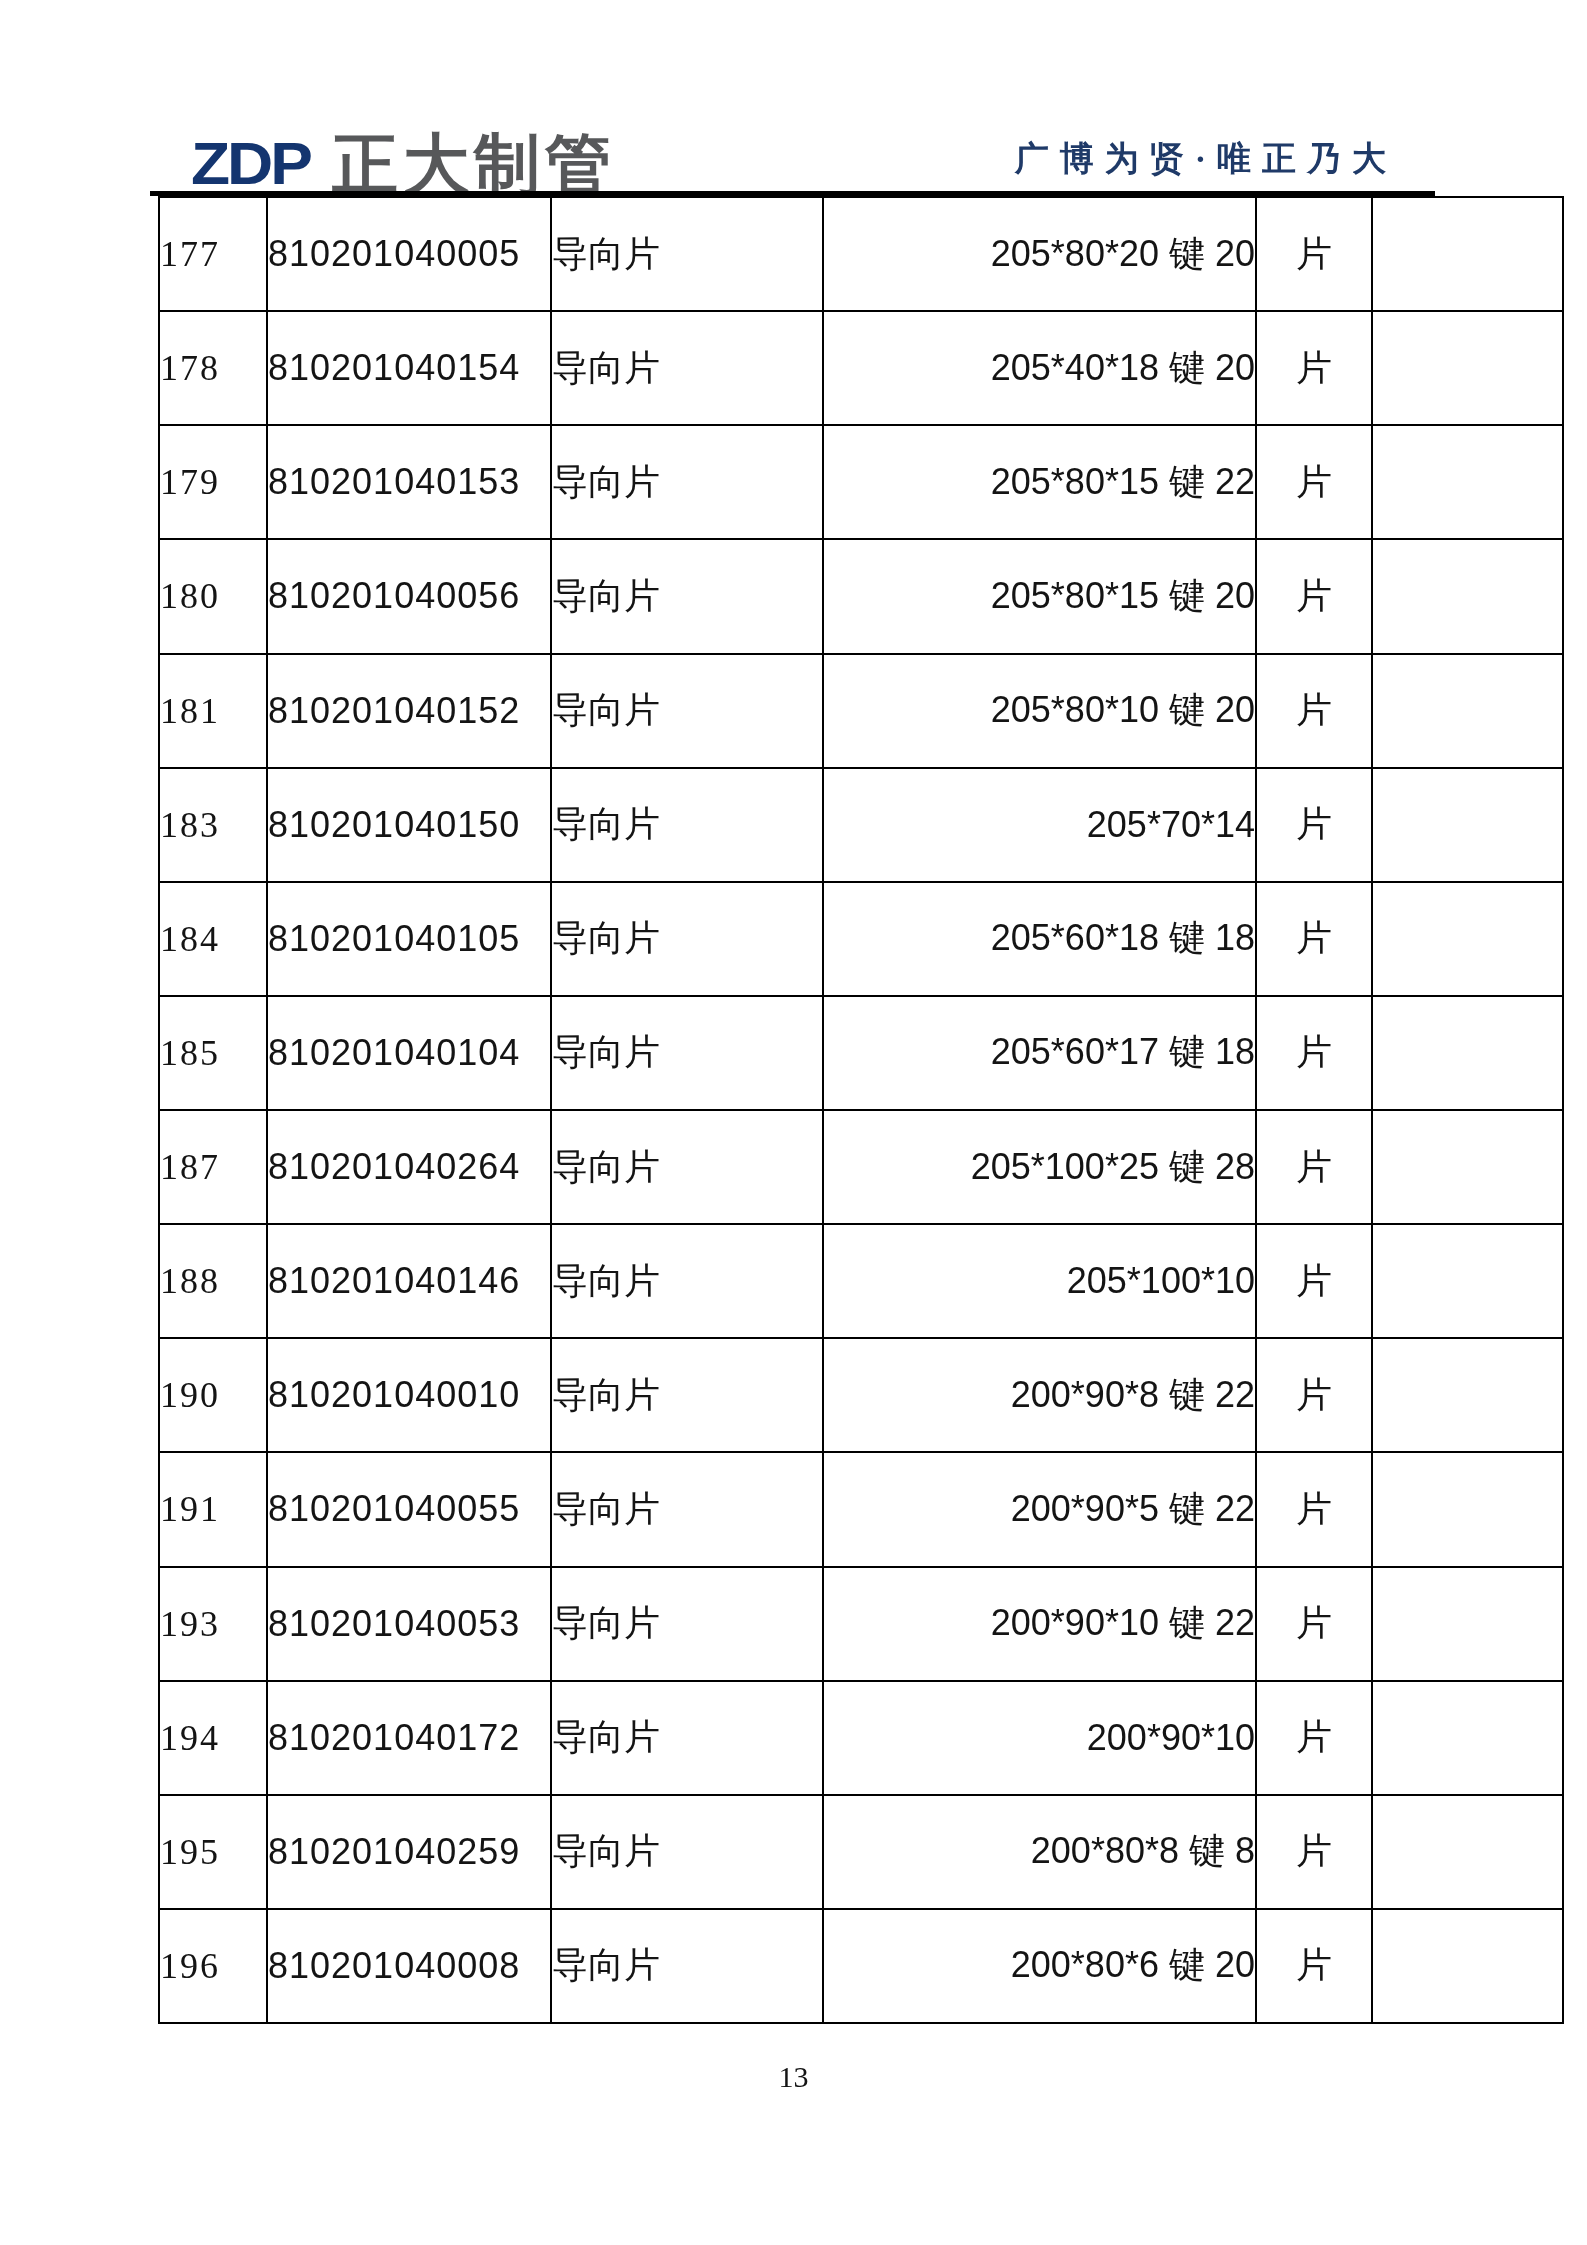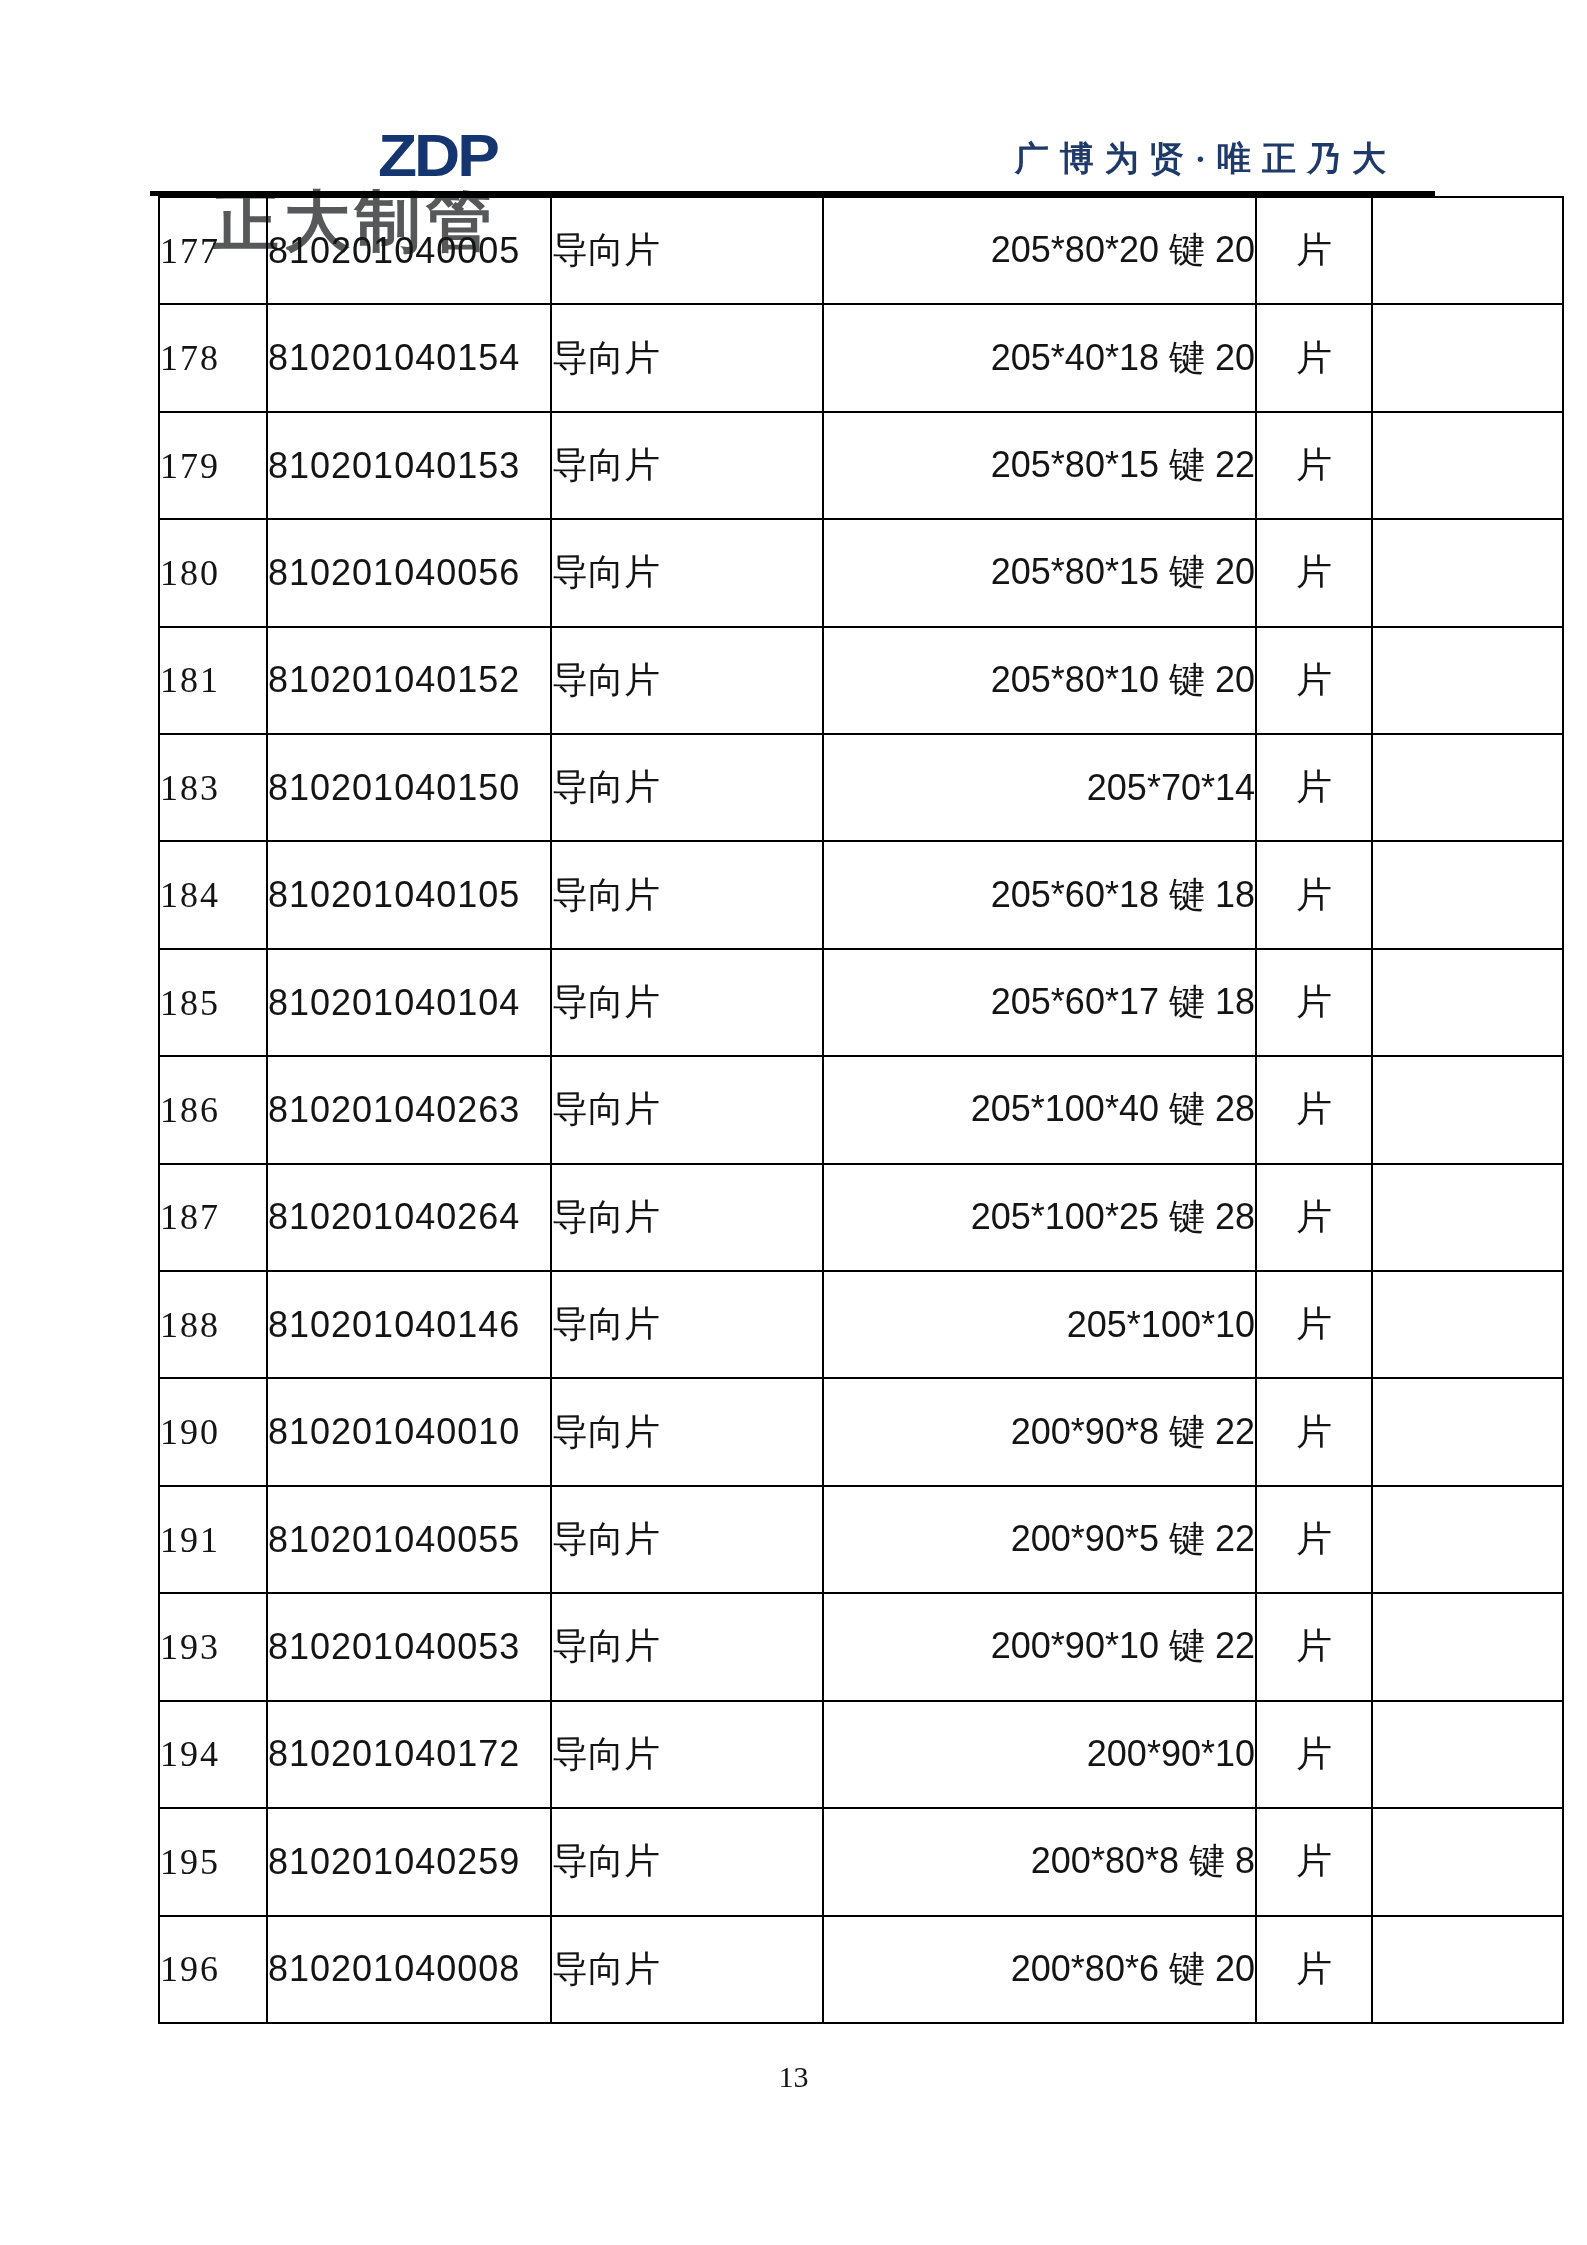--- a/index.html
+++ b/index.html
@@ -5,22 +5,22 @@
   html, body { margin: 0; padding: 0; }
   body {
     width: 1587px; height: 2245px;
     background: #ffffff;
     font-family: "Liberation Sans", sans-serif;
     color: #141414;
   }
   .page { position: relative; width: 1587px; height: 2245px; overflow: hidden; }
 
   
-  .brand { position: absolute; left: 191px; top: 124px; height: 60px;
-           display: flex; align-items: flex-end; flex-direction: column; }
+  .brand { position: absolute; left: 191px; top: 134px; height: 60px;
+           display: flex; align-items: center; }
   .brand-zdp {
     font-family: "Liberation Sans", sans-serif;
     font-size: 64px; font-weight: 900; letter-spacing: -3px;
     color: var(--logo-navy, #14356f);
     line-height: 1; transform: scaleY(0.92);
   }
   .brand-cjk {
     margin-left: 22px;
     font-family: "Liberation Sans", sans-serif;
     font-size: 66px; font-weight: 700; letter-spacing: 5px;
@@ -155,28 +155,20 @@
     </tr>
         <tr>
       <td class="no">185</td>
       <td class="code">810201040104</td>
       <td class="name">导向片</td>
       <td class="spec">205*60*17 键 18</td>
       <td class="unit">片</td>
       <td class="rem"></td>
     </tr>
         <tr>
-      <td class="no">186</td>
-      <td class="code">810201040263</td>
-      <td class="name">导向片</td>
-      <td class="spec">205*100*40 键 28</td>
-      <td class="unit">片</td>
-      <td class="rem"></td>
-    </tr>
-        <tr>
       <td class="no">187</td>
       <td class="code">810201040264</td>
       <td class="name">导向片</td>
       <td class="spec">205*100*25 键 28</td>
       <td class="unit">片</td>
       <td class="rem"></td>
     </tr>
         <tr>
       <td class="no">188</td>
       <td class="code">810201040146</td>

